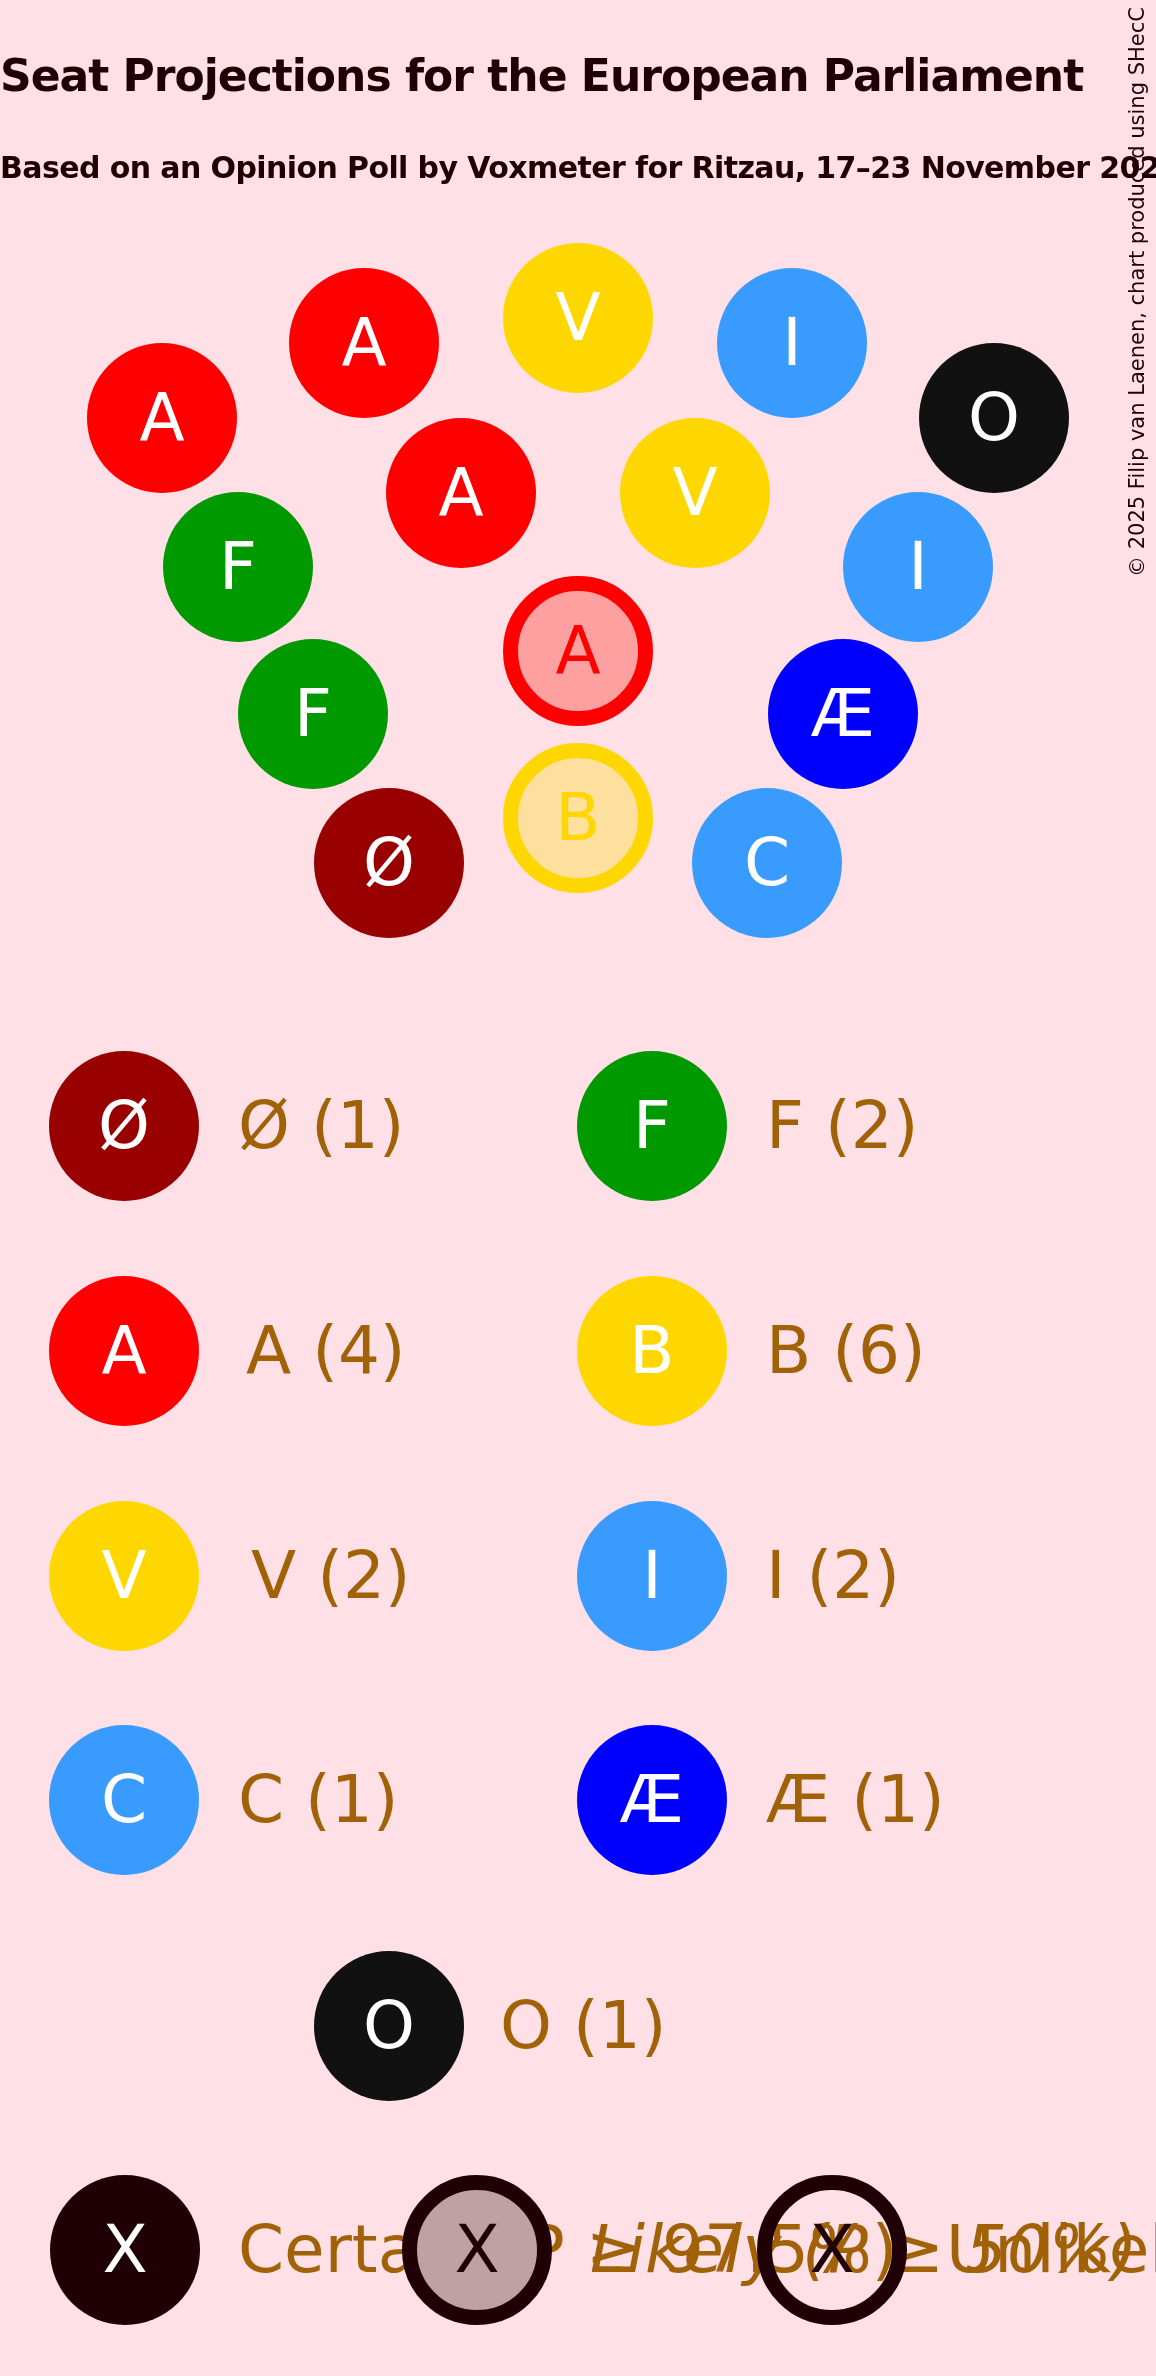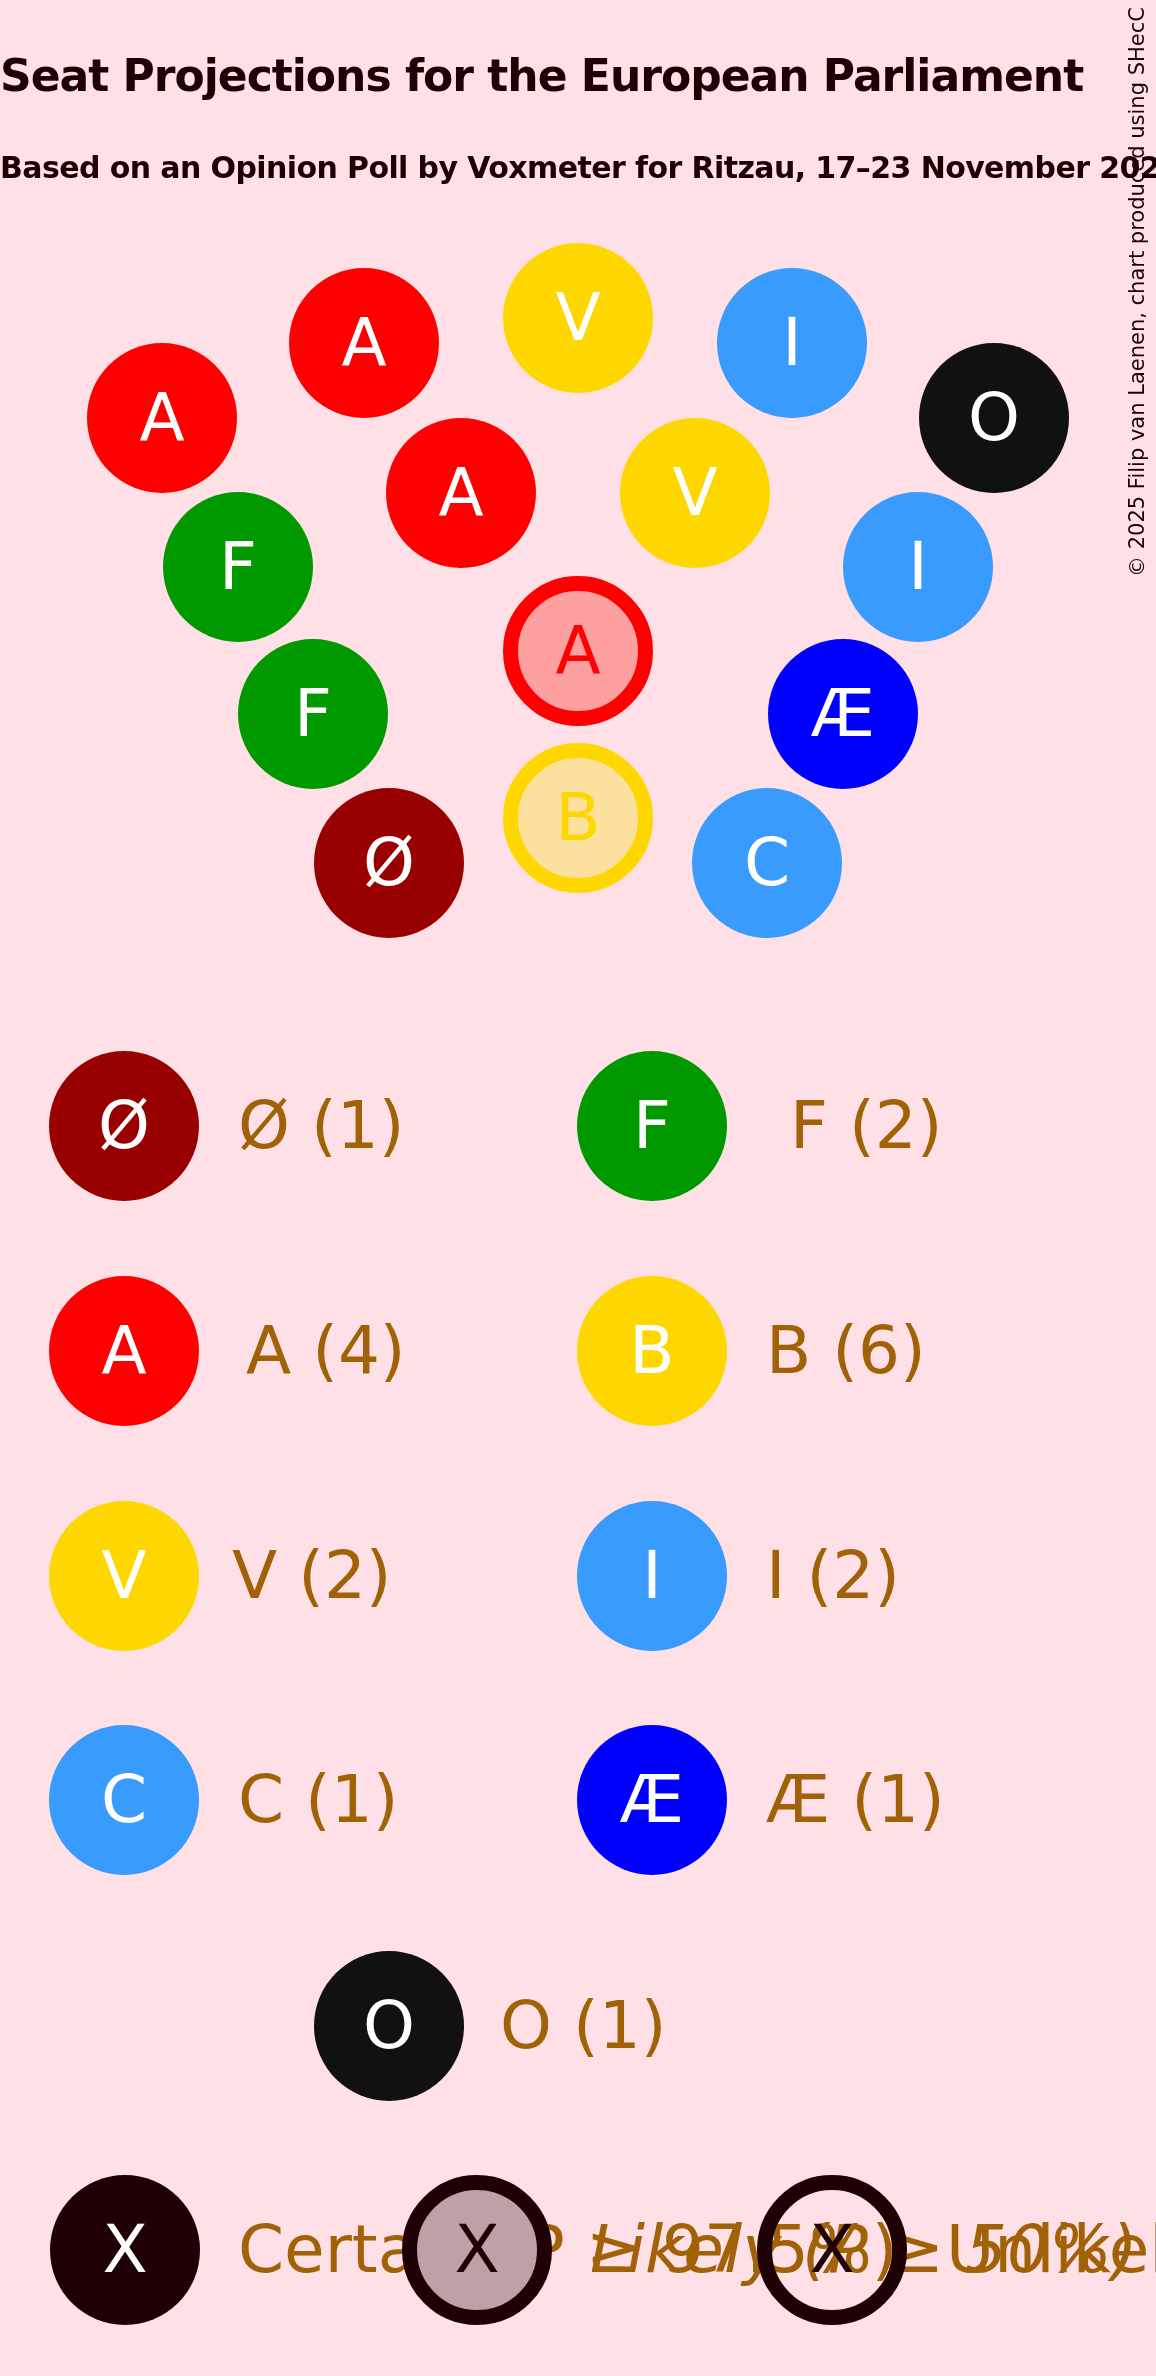--- a/index.html
+++ b/index.html
@@ -66,27 +66,27 @@
     <div class="seat ring" style="left: 578px; top: 651px; background: rgb(255, 160, 160); color: rgb(255, 0, 0); border-color: rgb(255, 0, 0);">A</div>
     <div class="seat" style="left: 843px; top: 714px; background: rgb(0, 0, 255); color: rgb(255, 255, 255);">Æ</div>
     <div class="seat" style="left: 389px; top: 863px; background: rgb(153, 0, 0); color: rgb(255, 255, 255);">Ø</div>
     <div class="seat ring" style="left: 578px; top: 818px; background: rgb(253, 223, 158); color: rgb(255, 215, 0); border-color: rgb(255, 215, 0);">B</div>
     <div class="seat" style="left: 767px; top: 863px; background: rgb(58, 155, 255); color: rgb(255, 255, 255);">C</div>
   </div>
 <div id="legend">
     <div class="legend-circle" style="left: 124px; top: 1126px; background: rgb(153, 0, 0);">Ø</div>
     <div class="legend-label" style="left: 238px; top: 1126px;">Ø (1)</div>
     <div class="legend-circle" style="left: 652px; top: 1126px; background: rgb(0, 153, 0);">F</div>
-    <div class="legend-label" style="left: 766px; top: 1126px; margin-left: 24px;">F (2)</div>
+    <div class="legend-label" style="left: 766px; top: 1126px;">F (2)</div>
     <div class="legend-circle" style="left: 124px; top: 1351px; background: rgb(255, 0, 0);">A</div>
     <div class="legend-label" style="left: 238px; top: 1351px; margin-left: 8px;">A (4)</div>
     <div class="legend-circle" style="left: 652px; top: 1351px; background: rgb(255, 215, 0);">B</div>
     <div class="legend-label" style="left: 766px; top: 1351px;">B (6)</div>
     <div class="legend-circle" style="left: 124px; top: 1576px; background: rgb(255, 215, 0);">V</div>
-    <div class="legend-label" style="left: 232px; top: 1576px;">V (2)</div>
+    <div class="legend-label" style="left: 251px; top: 1576px;">V (2)</div>
     <div class="legend-circle" style="left: 652px; top: 1576px; background: rgb(58, 155, 255);">I</div>
     <div class="legend-label" style="left: 766px; top: 1576px;">I (2)</div>
     <div class="legend-circle" style="left: 124px; top: 1800px; background: rgb(58, 155, 255);">C</div>
     <div class="legend-label" style="left: 238px; top: 1800px;">C (1)</div>
     <div class="legend-circle" style="left: 652px; top: 1800px; background: rgb(0, 0, 255);">Æ</div>
     <div class="legend-label" style="left: 766px; top: 1800px;">Æ (1)</div>
     <div class="legend-circle" style="left: 389px; top: 2026px; background: rgb(17, 17, 17);">O</div>
     <div class="legend-label" style="left: 500px; top: 2026px;">O (1)</div>
     <div class="legend-label" style="left: 238px; top: 2250px;">Certain (P ≥ 97.5%)</div>
     <div class="legend-circle" style="left: 125px; top: 2250px; background: rgb(31, 0, 5); color: rgb(255, 255, 255);">X</div>

